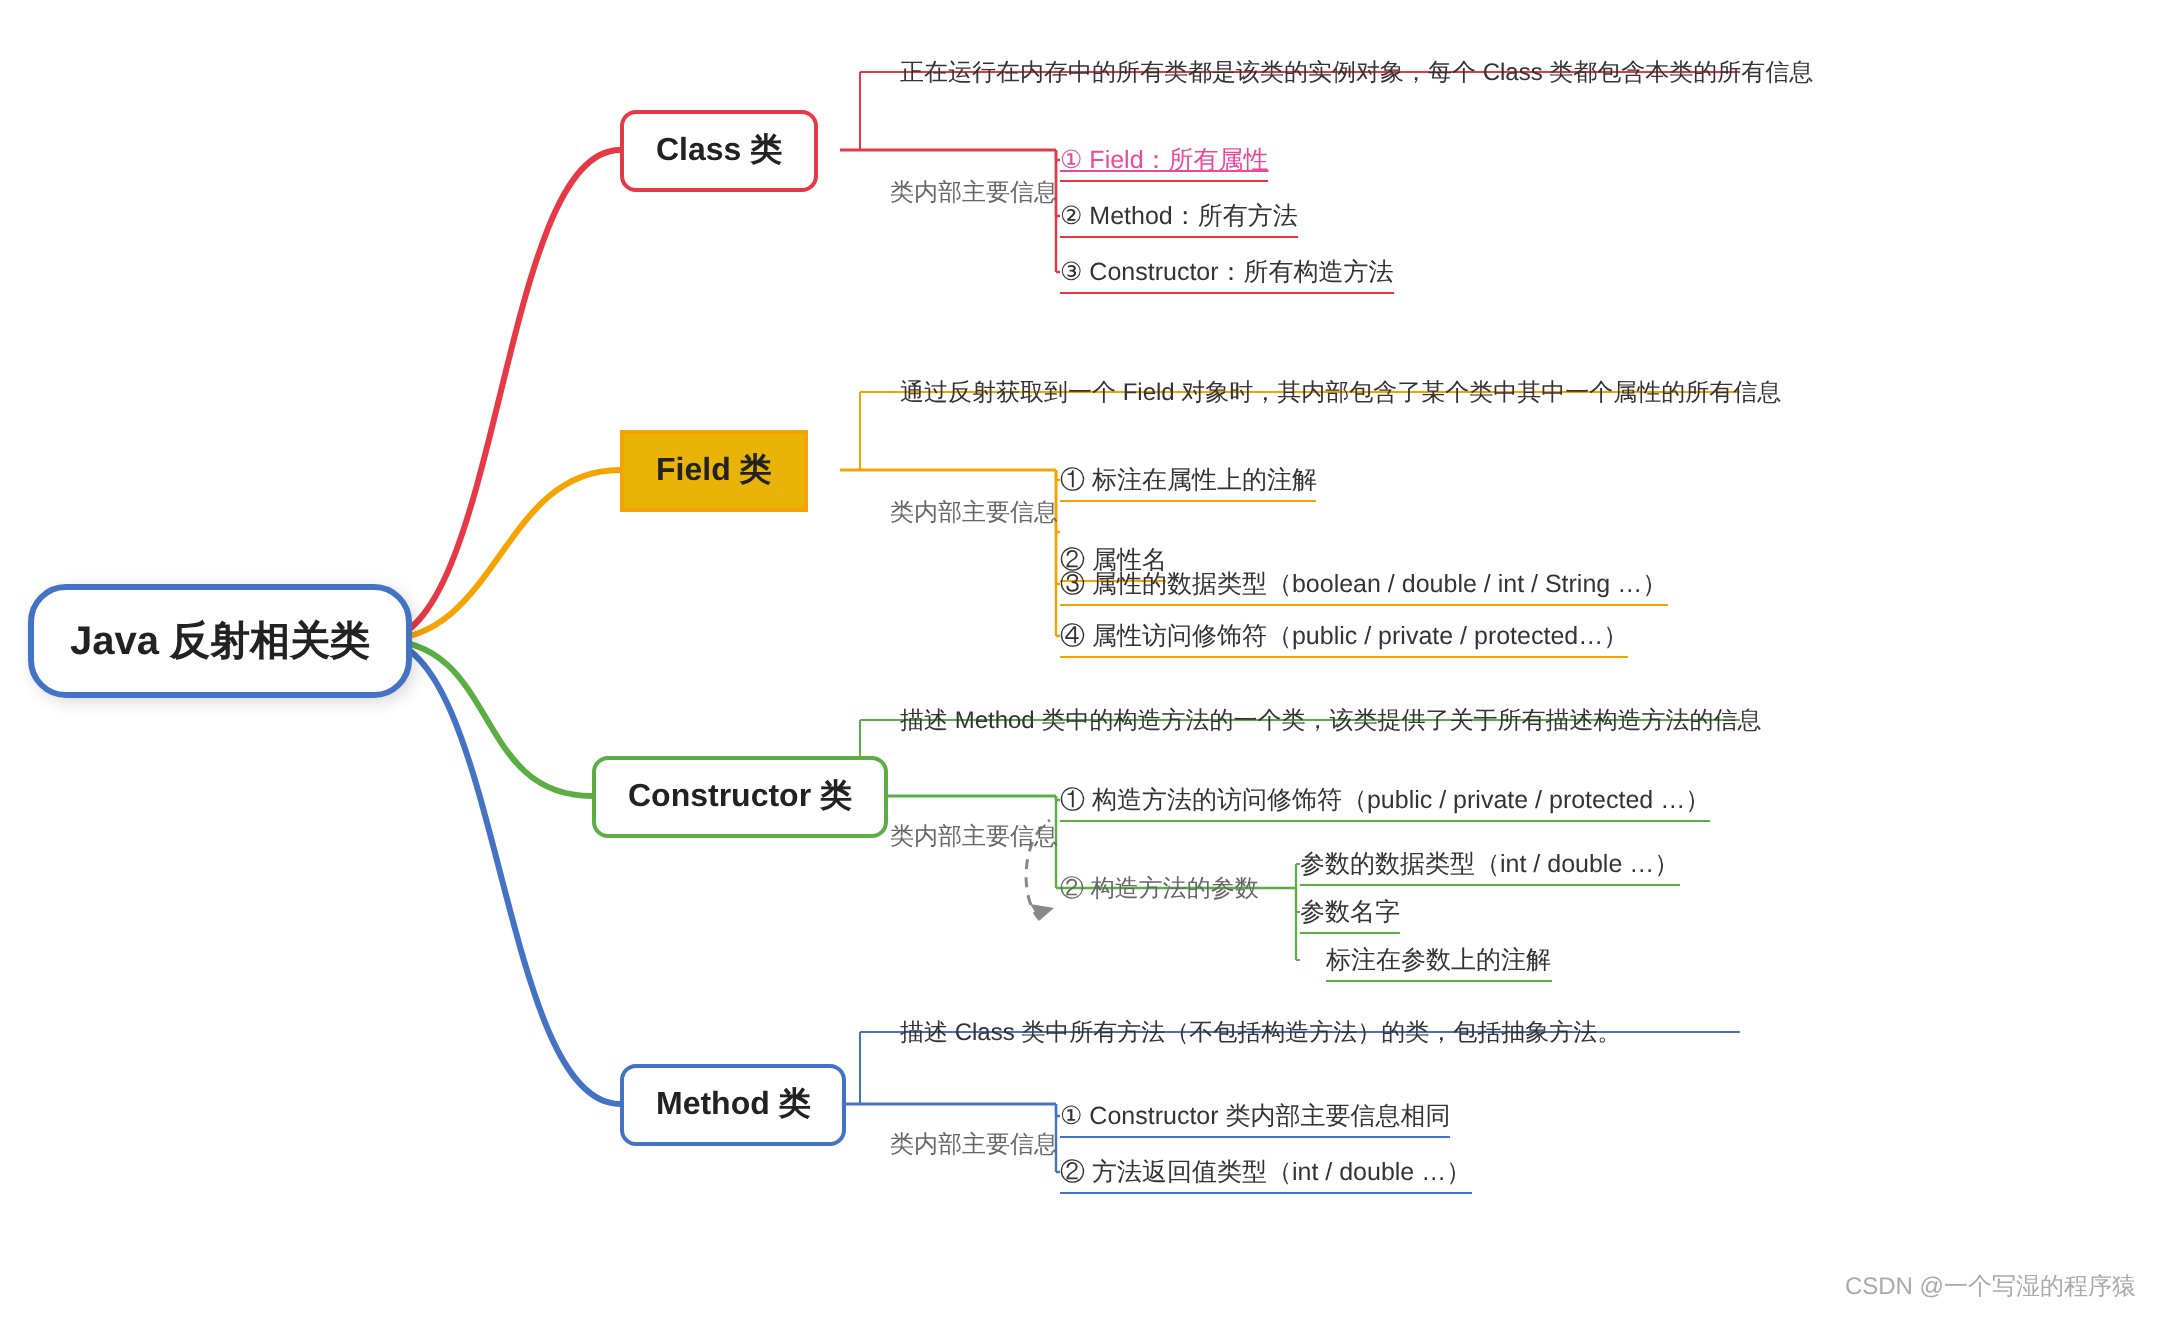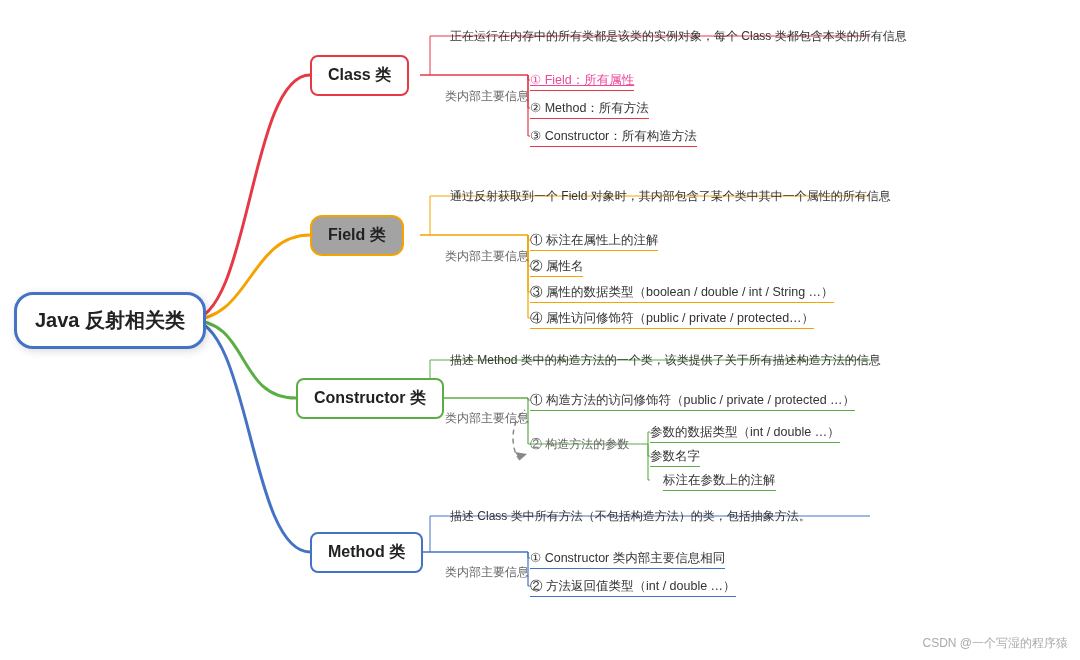--- a/index.html
+++ b/index.html
@@ -44,23 +44,23 @@
       background: #fff;
       border: 2.5px solid #E63946;
       border-radius: 8px;
       padding: 8px 16px;
       font-size: 16px;
       font-weight: bold;
       color: #222;
       white-space: nowrap;
     }
     .node-field {
-      background: #a3a3a3;
+      background: #eab308;
       border: 2.5px solid #F4A300;
-      border-radius: 12px;
+      border-radius: 0;
       padding: 8px 16px;
       font-size: 16px;
       font-weight: bold;
       color: #222;
       white-space: nowrap;
     }
     .node-constructor {
       background: #fff;
       border: 2.5px solid #5AAE44;
       border-radius: 8px;
@@ -156,21 +156,21 @@
     <div class="branch-label" style="left: 445px; top: 88px;">类内部主要信息</div>
     <div class="sub-item red underline" style="left: 530px; top: 72px; color: #ec4899; text-decoration: underline;">① Field：所有属性</div>
     <div class="sub-item red" style="left: 530px; top: 100px;">② Method：所有方法</div>
     <div class="sub-item red" style="left: 530px; top: 128px;">③ Constructor：所有构造方法</div>
     <div class="node" style="left: 310px; top: 215px;">
       <div class="node-field">Field 类</div>
     </div>
     <div class="label-text" style="left: 450px; top: 188px; font-size: 12px;">通过反射获取到一个 Field 对象时，其内部包含了某个类中其中一个属性的所有信息</div>
     <div class="branch-label" style="left: 445px; top: 248px;">类内部主要信息</div>
     <div class="sub-item orange" style="left: 530px; top: 232px;">① 标注在属性上的注解</div>
-    <div class="sub-item orange" style="left: 530px; top: 258px;">② 属性名</div>
+    <div class="sub-item orange" style="left: 530px; top: 272px;">② 属性名</div>
     <div class="sub-item orange" style="left: 530px; top: 284px;">③ 属性的数据类型（boolean / double / int / String …）</div>
     <div class="sub-item orange" style="left: 530px; top: 310px;">④ 属性访问修饰符（public / private / protected…）</div>
     <div class="node" style="left: 296px; top: 378px;">
       <div class="node-constructor">Constructor 类</div>
     </div>
     <div class="label-text" style="left: 450px; top: 352px; font-size: 12px;">描述 Method 类中的构造方法的一个类，该类提供了关于所有描述构造方法的信息</div>
     <div class="branch-label" style="left: 445px; top: 410px;">类内部主要信息</div>
     <div class="sub-item green" style="left: 530px; top: 392px;">① 构造方法的访问修饰符（public / private / protected …）</div>
     <div class="sub-item green" style="left: 650px; top: 424px;">参数的数据类型（int / double …）</div>
     <div class="sub-item green" style="left: 650px; top: 448px;">参数名字</div>

